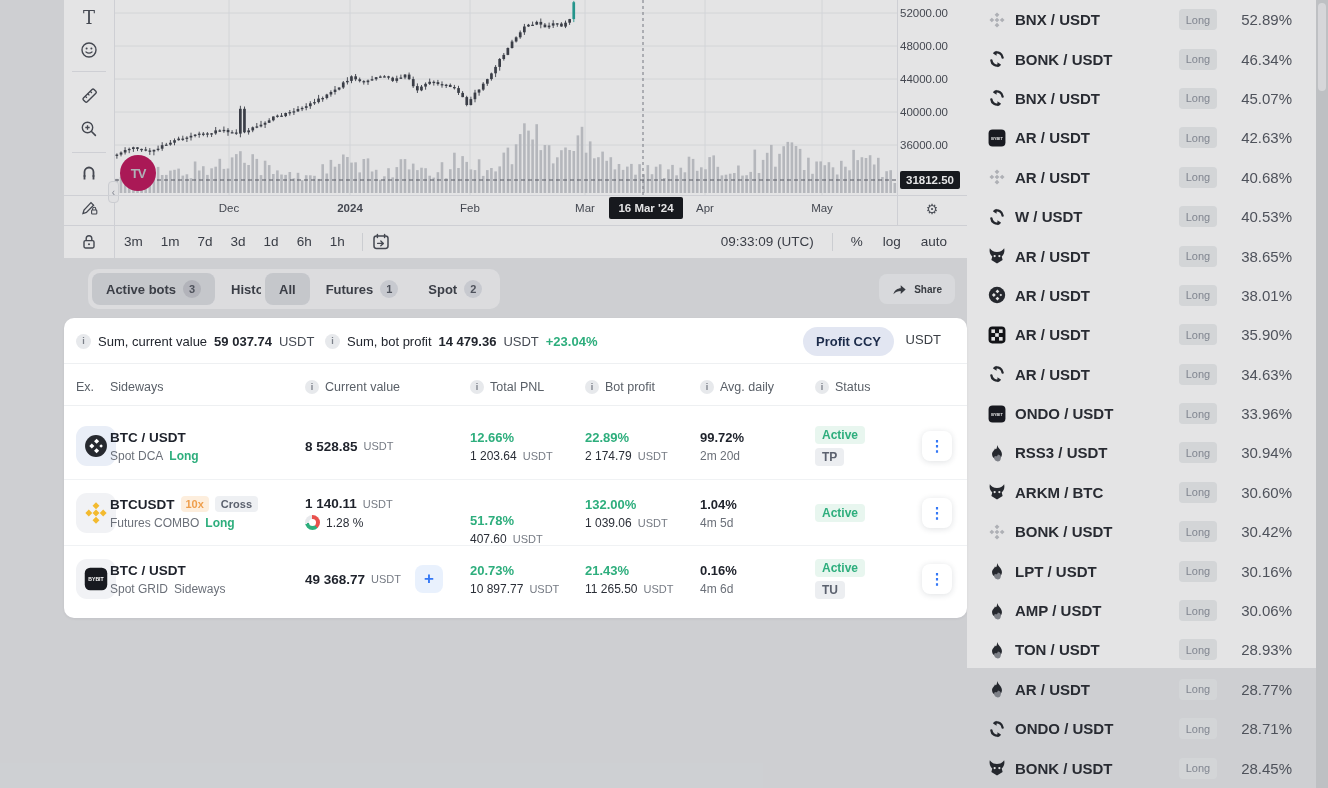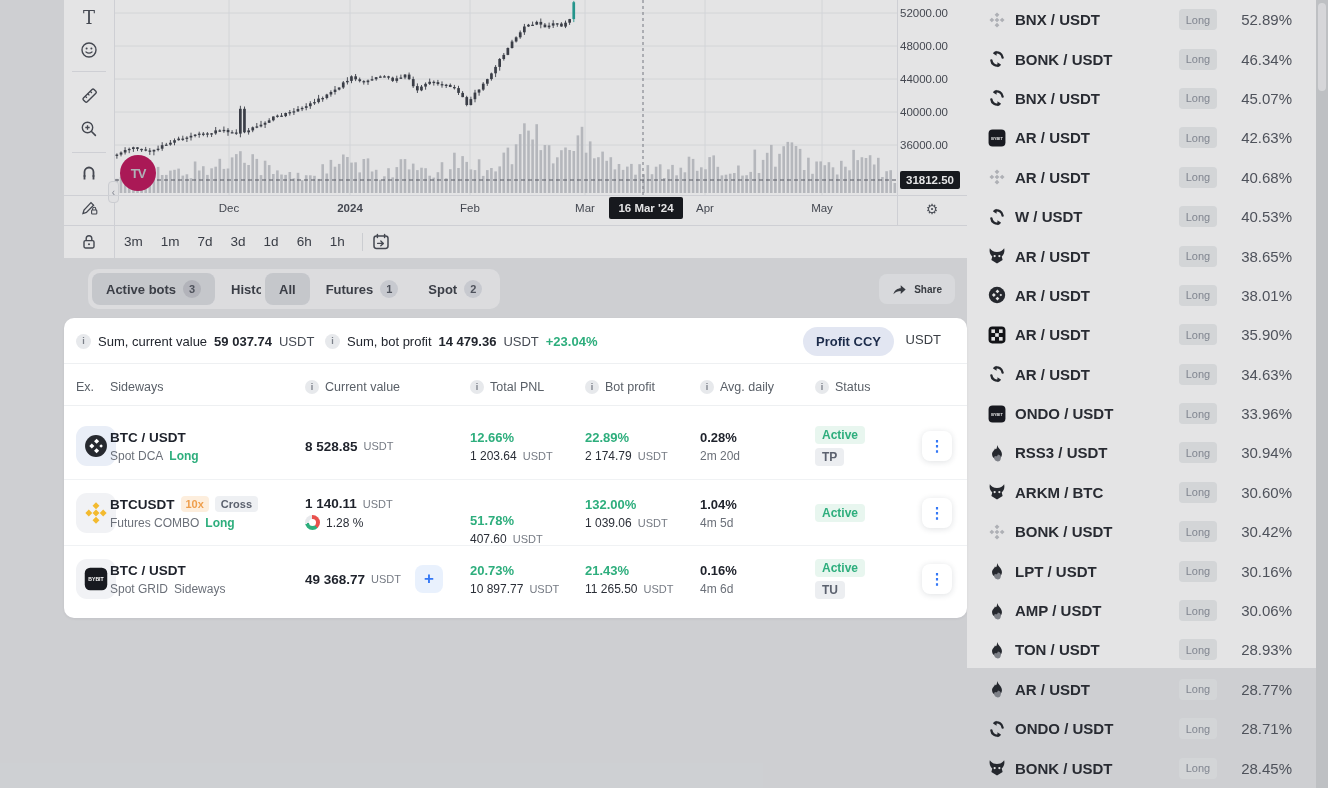--- a/index.html
+++ b/index.html
@@ -678,20 +678,29 @@
           <span class="tf-btn">1h</span>
         </span>
       <span class="bb-sep"></span>
       <span class="goto-icon">
         <svg width="20" height="20" viewBox="0 0 20 20">
             <rect x="3" y="4" width="14" height="12.4" rx="2.4" fill="none" stroke="#4a4e57" stroke-width="1.5"></rect>
             <path d="M6.4 2.6v3 M13.6 2.6v3" stroke="#4a4e57" stroke-width="1.5" stroke-linecap="round"></path>
             <path d="M6.6 11.4 h5.4 M9.8 9 l2.6 2.4 -2.6 2.4" fill="none" stroke="#4a4e57" stroke-width="1.3" stroke-linecap="round" stroke-linejoin="round"></path>
           </svg>
       </span>
+      <span class="bb-right">
+        <span class="lbl">09:33:09 (UTC)</span>
+        <span class="bb-sep"></span>
+        <span id="scale-btns" style="display:flex">
+            <span class="lbl">%</span>
+            <span class="lbl">log</span>
+            <span class="lbl">auto</span>
+          </span>
+      </span>
     </div>
   </div>
 
   <div class="tabs-row">
     <div class="tab-group" style="left:24px" id="bot-tabs">
         <div class="tab active">
           <span>Active bots</span>
           <span class="tab-count">3</span>
         </div>
         <div class="tab">
@@ -799,21 +808,21 @@
             </div>
           </div>
           <div class="cell" style="left: 521px;">
             <div class="pct-green">22.89%</div>
             <div class="line">
               <span class="amt-dark">2 174.79</span>
               <span class="amt-unit">USDT</span>
             </div>
           </div>
           <div class="cell" style="left: 636px;">
-            <div class="pct-dark">0.28%</div>
+            <div class="pct-dark">99.72%</div>
             <div class="sub-gray">2m 20d</div>
           </div>
           <div class="cell" style="left: 751px;">
             <div class="status-pill">Active</div>
             <div class="status-tag">TP</div>
           </div>
           <div class="menu-btn">⋮</div>
         </div>
         <div class="trow" style="top: 161px;">
           <div class="ex-tile" style="background: rgb(241, 242, 245);">

